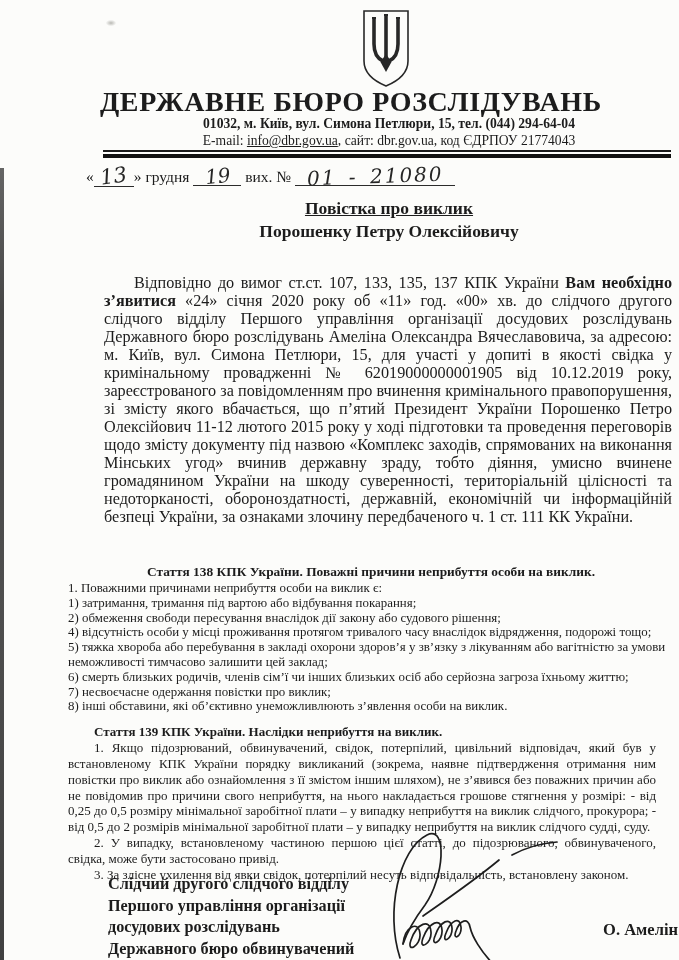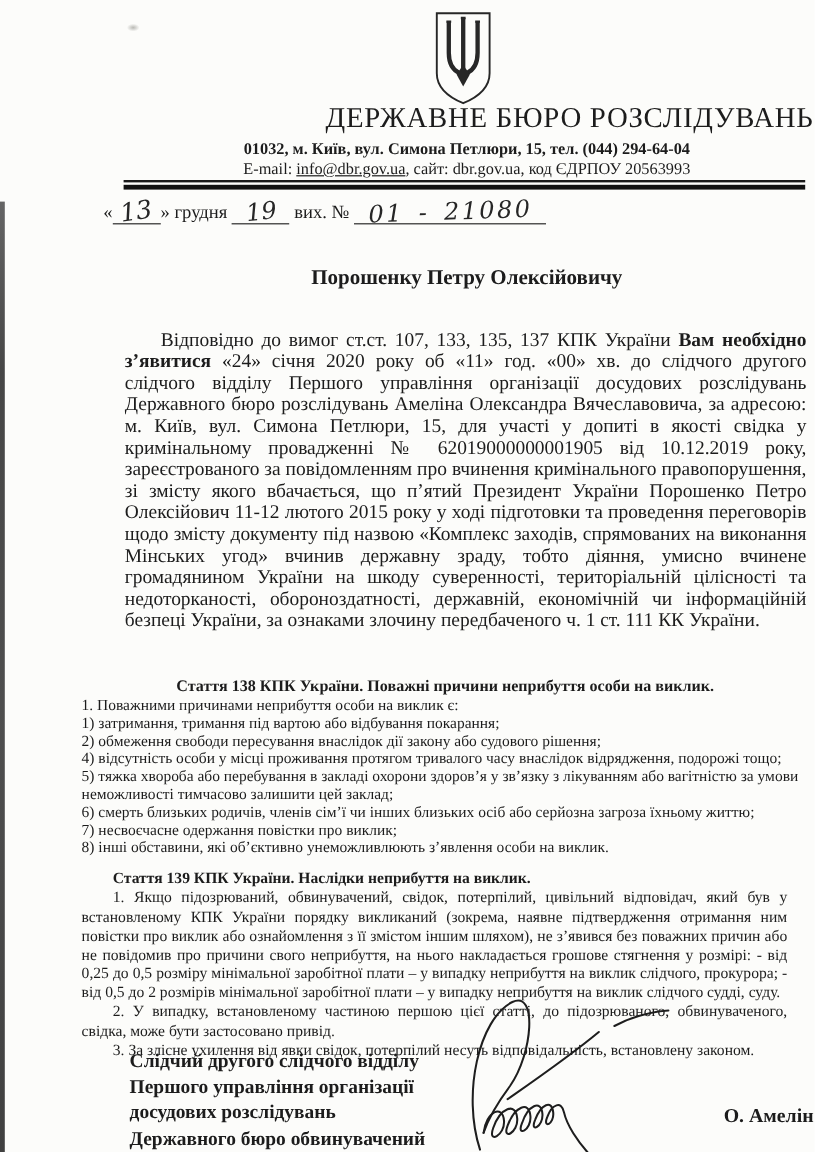--- a/index.html
+++ b/index.html
@@ -16,21 +16,21 @@
     background:linear-gradient(to bottom,#4a4a4a 0%,#262626 18%,#303030 55%,#1f1f1f 100%);
     opacity:.85;
   }
   .scan-smudge{
     position:absolute; left:106px; top:20px; width:10px; height:6px;
     background:radial-gradient(ellipse at center,#b9b9b4 0%,rgba(250,250,248,0) 75%);
   }
   .emblem{position:absolute; left:361px; top:9px; width:50px; height:80px;}
   .org-name{
     position:absolute; left:100px; top:86px; width:578px;
-    font-size:24px; font-weight:normal; letter-spacing:.6px; text-align:right;
+    font-size:28px; font-weight:bold; letter-spacing:.6px; text-align:left;
   }
   .addr1{
     position:absolute; left:100px; top:116px; width:578px;
     font-size:13.6px; font-weight:bold; text-align:center;
   }
   .addr2{
     position:absolute; left:100px; top:133px; width:578px;
     font-size:13.6px; text-align:center;
   }
   .addr2 .u{text-decoration:underline;}
@@ -95,33 +95,34 @@
     <path d="M3,2 H47 V52 C47,64 37,72 25,77 C13,72 3,64 3,52 Z" fill="none" stroke="#272727" stroke-width="1.6"></path>
     <path d="M13,9 V35 Q13,48 22,52" fill="none" stroke="#272727" stroke-width="3.6"></path>
     <path d="M37,9 V35 Q37,48 28,52" fill="none" stroke="#272727" stroke-width="3.6"></path>
     <path d="M25,6 V48" fill="none" stroke="#272727" stroke-width="3.6"></path>
     <path d="M25,45 L30.5,53 L25,63 L19.5,53 Z" fill="#272727"></path>
     <path d="M11,9 h4 M35,9 h4 M23,6 h4" stroke="#272727" stroke-width="2"></path>
   </svg>
 
   <div class="org-name">ДЕРЖАВНЕ БЮРО РОЗСЛІДУВАНЬ</div>
   <div class="addr1">01032, м. Київ, вул. Симона Петлюри, 15, тел. (044) 294-64-04</div>
-  <div class="addr2"><span>E-mail: </span><span class="u">info@dbr.gov.ua</span><span>, сайт: dbr.gov.ua, код ЄДРПОУ 20563993</span></div>
+  <div class="addr2"><span>E-mail: </span><span class="u">info@dbr.gov.ua</span><span>, сайт: dbr.gov.ua, код ЄДРПОУ 21774043</span></div>
 
   <div class="rule-thin"></div>
   <div class="rule-thick"></div>
 
   <div class="date-line">
     <span>«</span><span class="blank" style="min-width:40px;"><span class="hand hand-day">13</span></span><span>»</span>
     <span>грудня</span>
     <span class="blank" style="min-width:48px;"><span class="hand hand-year">19</span></span>
     <span>вих. №</span>
     <span class="blank" style="min-width:160px;"><span class="hand hand-ref">01 - 21080</span></span>
   </div>
 
+  <div class="doc-title">Повістка про виклик</div>
   <div class="doc-subtitle">Порошенку Петру Олексійовичу</div>
 
   <div class="body-par"><span>Відповідно до вимог ст.ст. 107, 133, 135, 137 КПК України </span><span class="b">Вам необхідно з’явитися</span><span> «24» січня 2020 року об «11» год. «00» хв. до слідчого другого слідчого відділу Першого управління організації досудових розслідувань Державного бюро розслідувань Амеліна Олександра Вячеславовича, за адресою: м. Київ, вул. Симона Петлюри, 15, для участі у допиті в якості свідка у кримінальному провадженні № 62019000000001905 від 10.12.2019 року, зареєстрованого за повідомленням про вчинення кримінального правопорушення, зі змісту якого вбачається, що п’ятий Президент України Порошенко Петро Олексійович 11-12 лютого 2015 року у ході підготовки та проведення переговорів щодо змісту документу під назвою «Комплекс заходів, спрямованих на виконання Мінських угод» вчинив державну зраду, тобто діяння, умисно вчинене громадянином України на шкоду суверенності, територіальній цілісності та недоторканості, обороноздатності, державній, економічній чи інформаційній безпеці України, за ознаками злочину передбаченого ч. 1 ст. 111 КК України.</span></div>
 
   <div class="small-print">
     <p class="sp-heading">Стаття 138 КПК України. Поважні причини неприбуття особи на виклик.</p>
     <p class="sp-line">1. Поважними причинами неприбуття особи на виклик є:</p>
     <p class="sp-line">1) затримання, тримання під вартою або відбування покарання;</p>
     <p class="sp-line">2) обмеження свободи пересування внаслідок дії закону або судового рішення;</p>
     <p class="sp-line">4) відсутність особи у місці проживання протягом тривалого часу внаслідок відрядження, подорожі тощо;</p>

